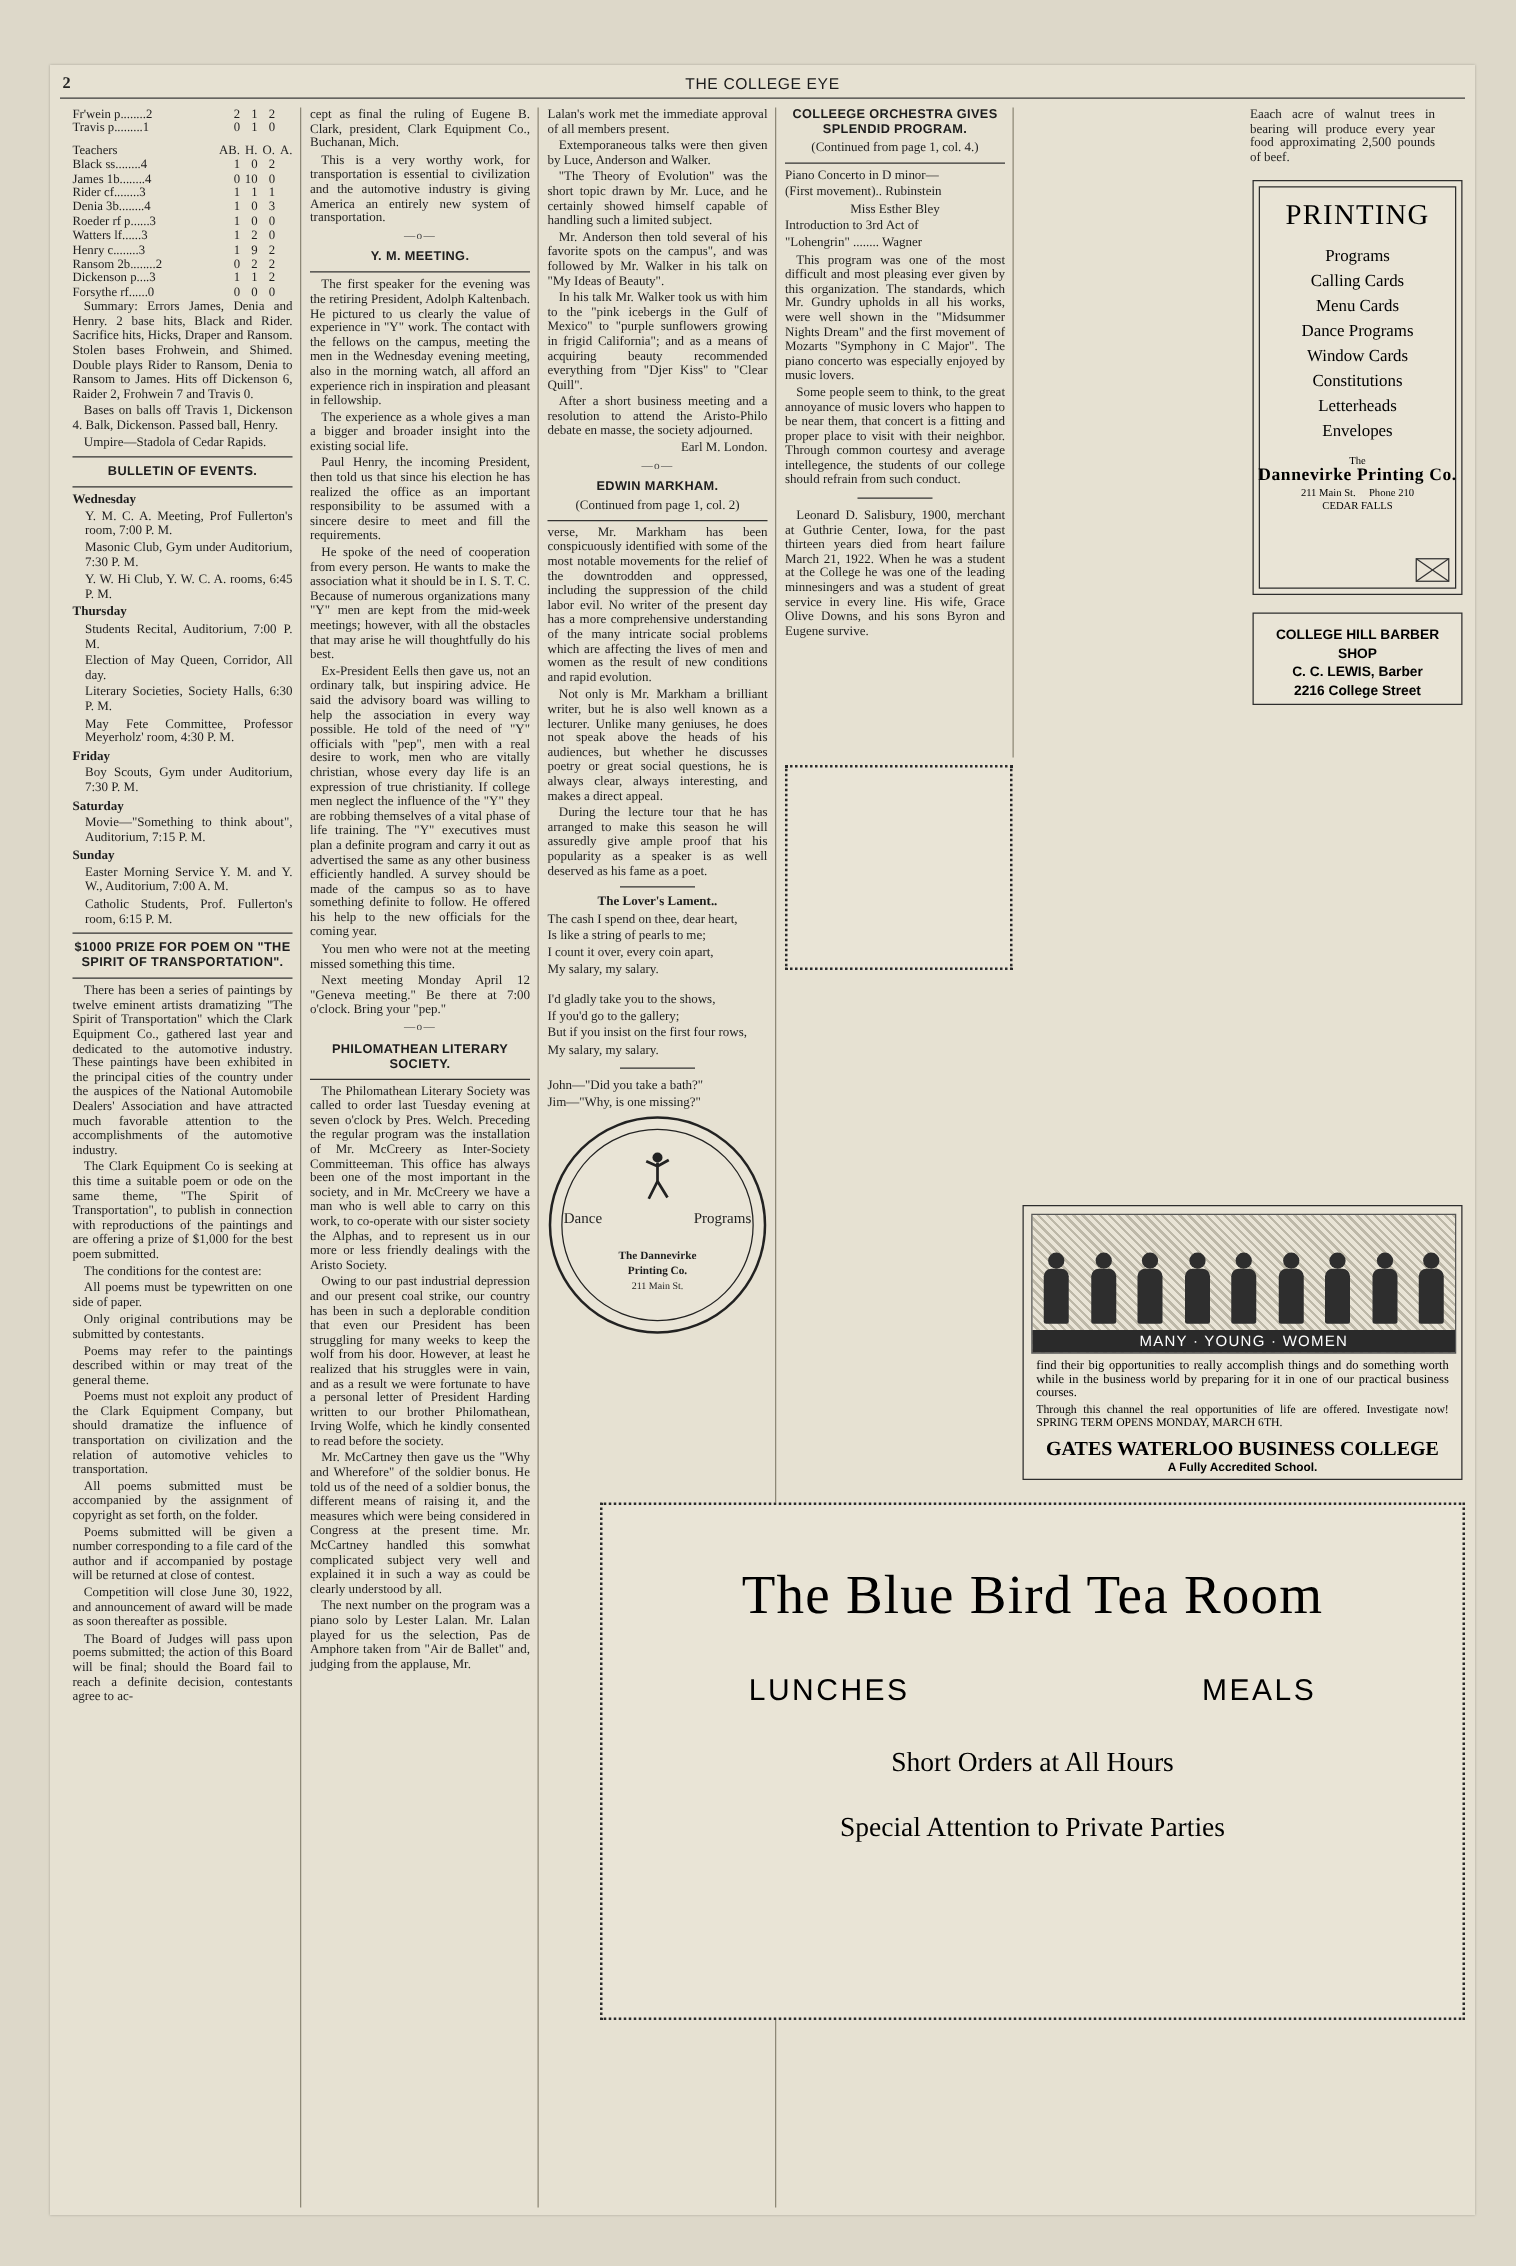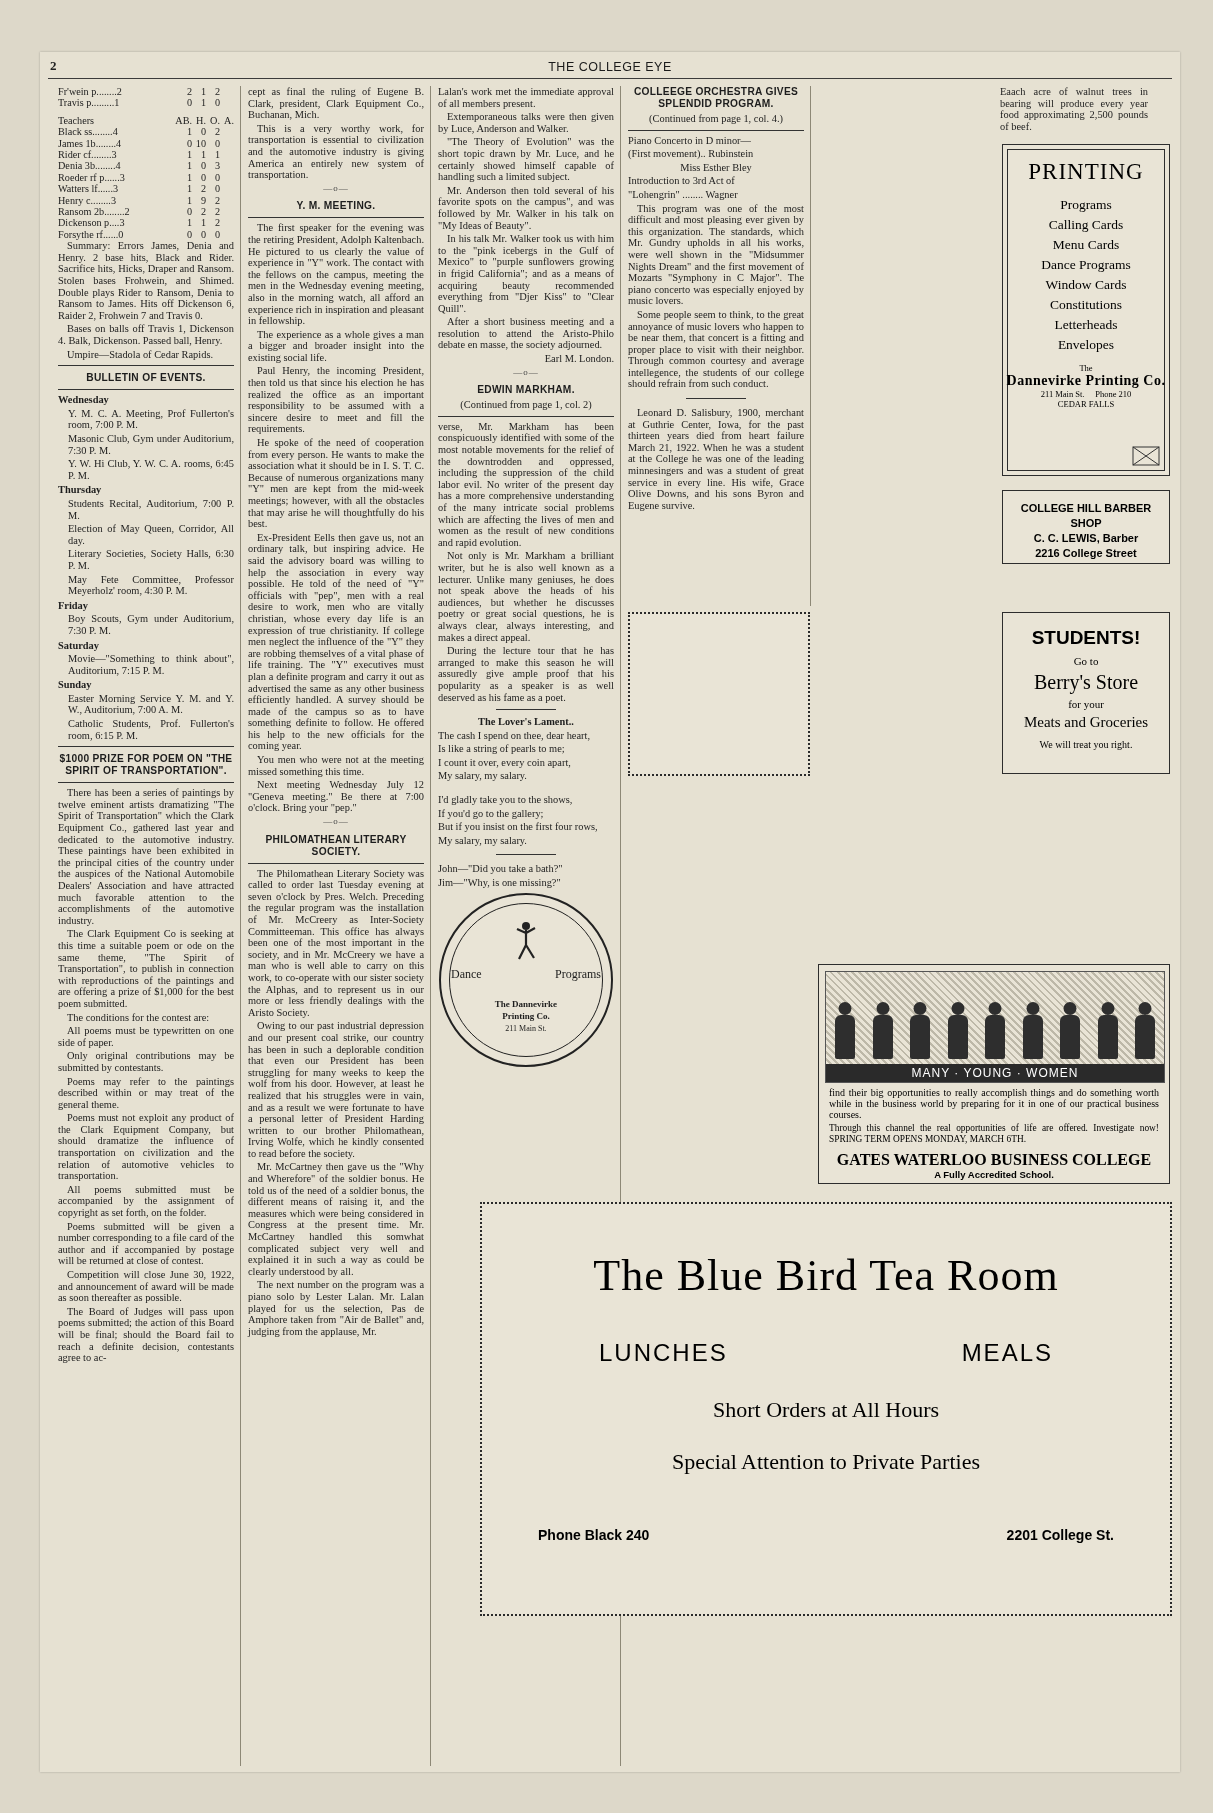--- a/index.html
+++ b/index.html
@@ -207,21 +207,21 @@
       <p>This is a very worthy work, for transportation is essential to civilization and the automotive industry is giving America an entirely new system of transportation.</p>
       <p class="sep"></p>
       <p class="hd">Y. M. MEETING.</p>
       <div class="boxline"></div>
       <p>The first speaker for the evening was the retiring President, Adolph Kaltenbach. He pictured to us clearly the value of experience in "Y" work. The contact with the fellows on the campus, meeting the men in the Wednesday evening meeting, also in the morning watch, all afford an experience rich in inspiration and pleasant in fellowship.</p>
       <p>The experience as a whole gives a man a bigger and broader insight into the existing social life.</p>
       <p>Paul Henry, the incoming President, then told us that since his election he has realized the office as an important responsibility to be assumed with a sincere desire to meet and fill the requirements.</p>
       <p>He spoke of the need of cooperation from every person. He wants to make the association what it should be in I. S. T. C. Because of numerous organizations many "Y" men are kept from the mid-week meetings; however, with all the obstacles that may arise he will thoughtfully do his best.</p>
       <p>Ex-President Eells then gave us, not an ordinary talk, but inspiring advice. He said the advisory board was willing to help the association in every way possible. He told of the need of "Y" officials with "pep", men with a real desire to work, men who are vitally christian, whose every day life is an expression of true christianity. If college men neglect the influence of the "Y" they are robbing themselves of a vital phase of life training. The "Y" executives must plan a definite program and carry it out as advertised the same as any other business efficiently handled. A survey should be made of the campus so as to have something definite to follow. He offered his help to the new officials for the coming year.</p>
       <p>You men who were not at the meeting missed something this time.</p>
-      <p>Next meeting Wednesday July 12 "Geneva meeting." Be there at 7:00 o'clock. Bring your "pep."</p>
+      <p>Next meeting Monday April 12 "Geneva meeting." Be there at 7:00 o'clock. Bring your "pep."</p>
       <p class="sep"></p>
       <p class="hd">PHILOMATHEAN LITERARY SOCIETY.</p>
       <div class="boxline"></div>
       <p>The Philomathean Literary Society was called to order last Tuesday evening at seven o'clock by Pres. Welch. Preceding the regular program was the installation of Mr. McCreery as Inter-Society Committeeman. This office has always been one of the most important in the society, and in Mr. McCreery we have a man who is well able to carry on this work, to co-operate with our sister society the Alphas, and to represent us in our more or less friendly dealings with the Aristo Society.</p>
       <p>Owing to our past industrial depression and our present coal strike, our country has been in such a deplorable condition that even our President has been struggling for many weeks to keep the wolf from his door. However, at least he realized that his struggles were in vain, and as a result we were fortunate to have a personal letter of President Harding written to our brother Philomathean, Irving Wolfe, which he kindly consented to read before the society.</p>
       <p>Mr. McCartney then gave us the "Why and Wherefore" of the soldier bonus. He told us of the need of a soldier bonus, the different means of raising it, and the measures which were being considered in Congress at the present time. Mr. McCartney handled this somwhat complicated subject very well and explained it in such a way as could be clearly understood by all.</p>
       <p>The next number on the program was a piano solo by Lester Lalan. Mr. Lalan played for us the selection, Pas de Amphore taken from "Air de Ballet" and, judging from the applause, Mr.</p>
     </div>
 
     <div class="col c3">
@@ -333,30 +333,20 @@
 
     <div class="ad" style="left:962px;top:438px;width:166px;height:72px;">
       <div class="barber" style="text-align:center;margin-top:10px;">
         <div>COLLEGE HILL BARBER</div>
         <div>SHOP</div>
         <div>C. C. LEWIS, Barber</div>
         <div>2216 College Street</div>
       </div>
     </div>
 
-    <div class="ad" style="left:962px;top:560px;width:166px;height:160px;">
-      <div class="students" style="text-align:center;">
-        <div style="font-size:19px;font-weight:bold;margin-top:14px;font-family:'Liberation Sans',sans-serif;">STUDENTS!</div>
-        <div style="font-size:11px;margin-top:6px;">Go to</div>
-        <div style="font-size:20px;margin-top:4px;">Berry's Store</div>
-        <div style="font-size:11px;margin-top:4px;">for your</div>
-        <div style="font-size:15px;margin-top:4px;">Meats and Groceries</div>
-        <div style="font-size:10px;margin-top:8px;">We will treat you right.</div>
-      </div>
-    </div>
 
 
     <div class="ad" style="left:778px;top:912px;width:350px;height:218px;">
       <div class="hatch" style="position:absolute;left:6px;top:6px;width:338px;height:110px;border:1px solid #555;">
         <div class="figrow">
           <div class="fig">
               <div class="head"></div>
               <div class="body"></div>
             </div>
           <div class="fig">
@@ -402,21 +392,17 @@
 
     <div class="ad dotborder" style="left:440px;top:1150px;width:688px;height:410px;background:#e9e4d6;">
       <div class="bluebird" style="text-align:center;">
         <div class="grk" style="margin-top:46px;">The Blue Bird Tea Room</div>
         <div style="margin-top:38px;display:flex;justify-content:space-around;font-size:24px;letter-spacing:2px;font-family:'Liberation Sans',sans-serif;">
           <span>LUNCHES</span>
           <span>MEALS</span>
         </div>
         <div style="font-size:22px;margin-top:30px;">Short Orders at All Hours</div>
         <div style="font-size:22px;margin-top:26px;">Special Attention to Private Parties</div>
-        <div style="margin-top:52px;display:flex;justify-content:space-between;padding:0 56px;font-size:14px;font-weight:bold;font-family:'Liberation Sans',sans-serif;">
-          <span>Phone Black 240</span>
-          <span>2201 College St.</span>
-        </div>
       </div>
     </div>
 
   </div>
 </div>
 
 </body></html>

